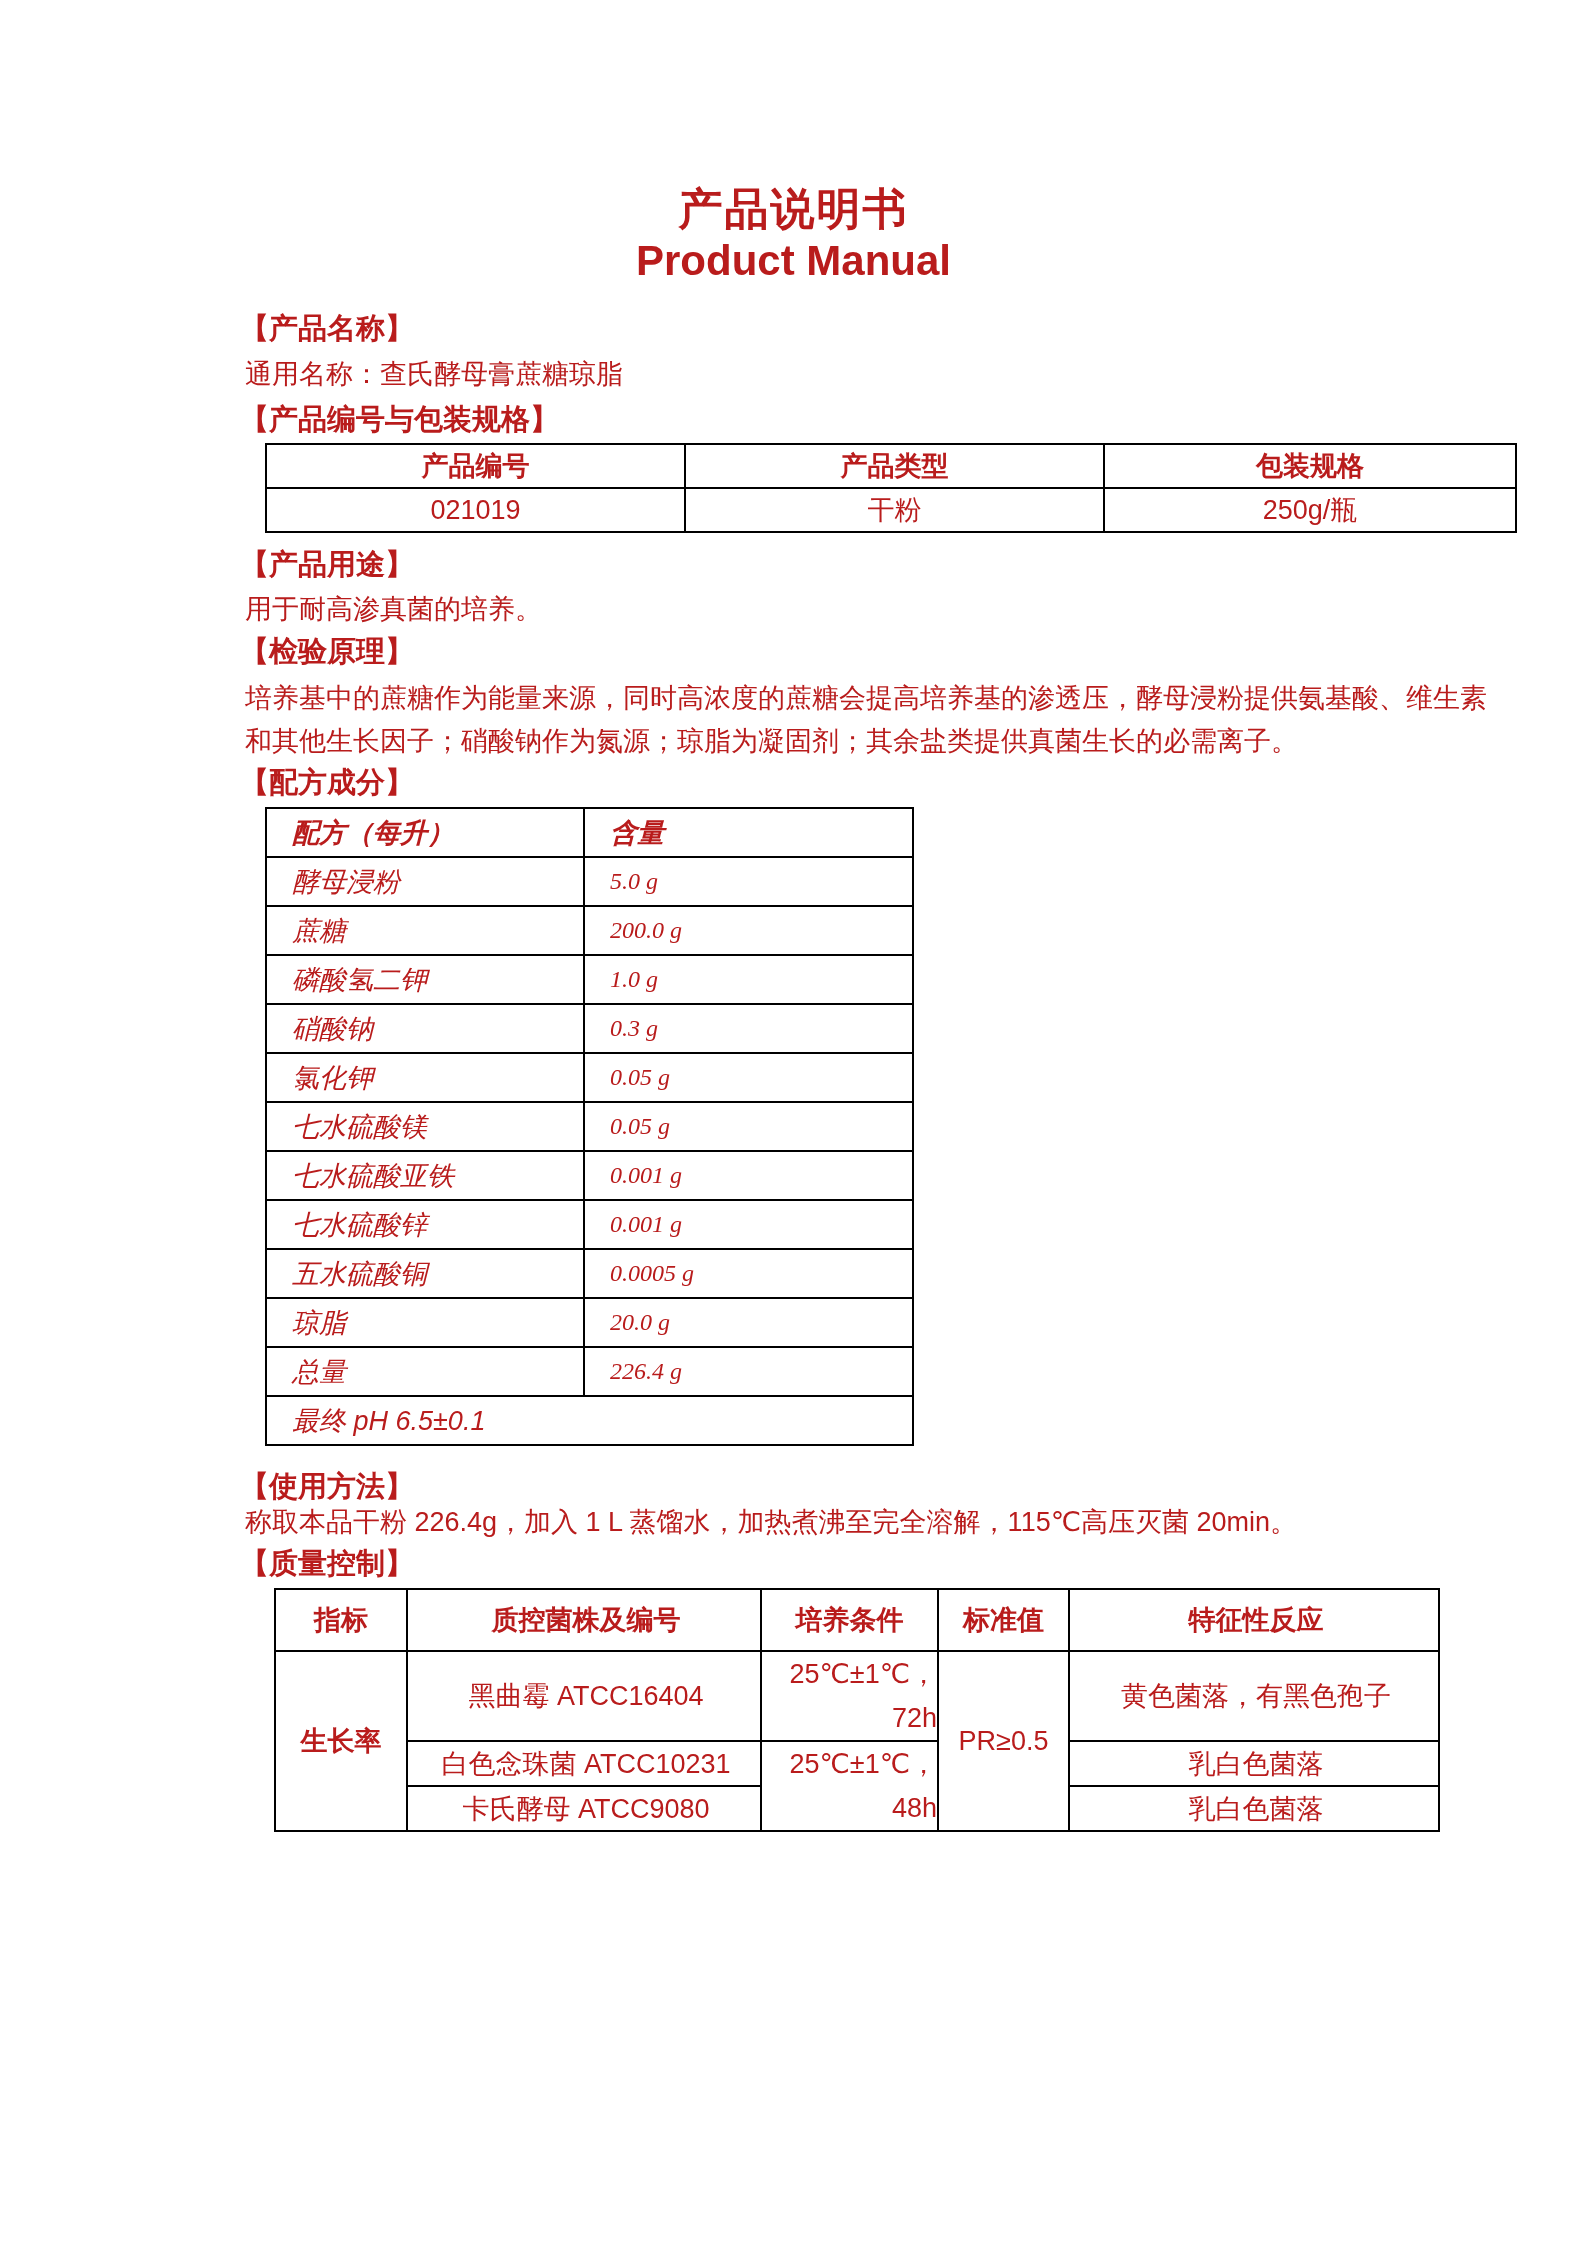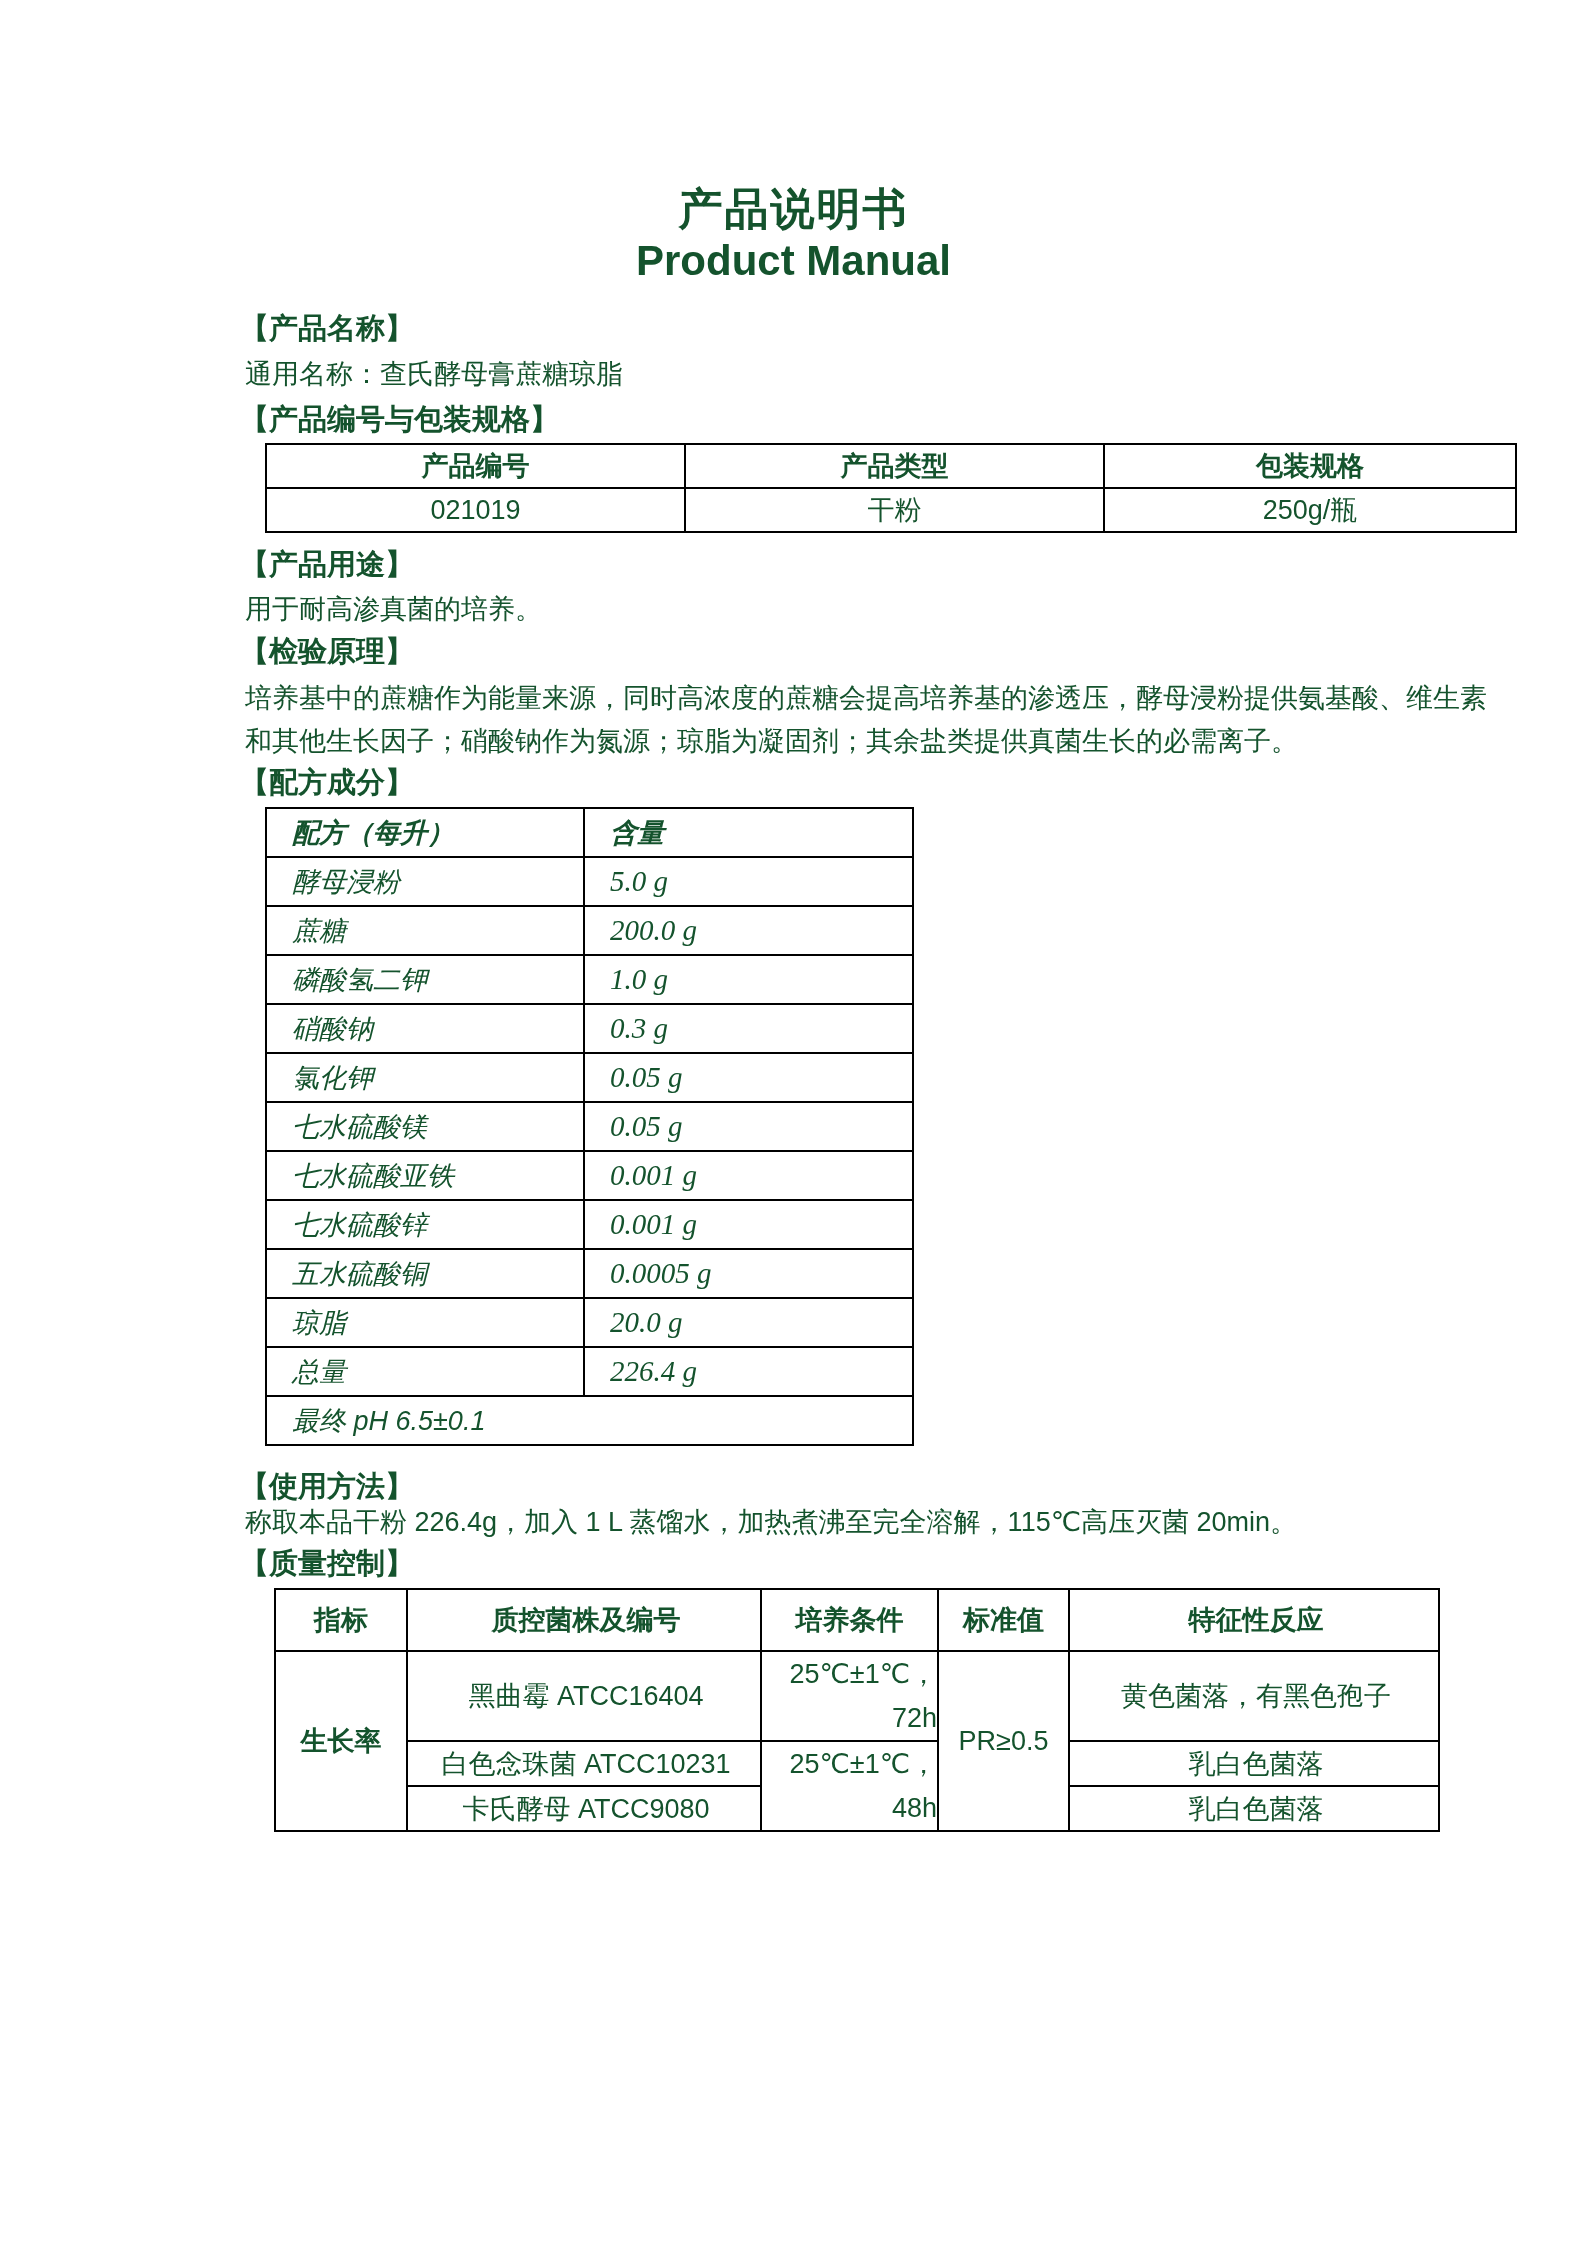--- a/index.html
+++ b/index.html
@@ -1,21 +1,21 @@
 <!DOCTYPE html>
 <html><head>
 <meta charset="utf-8">
 <style>
   html,body{margin:0;padding:0;background:#ffffff;}
   .page{
     position:relative;
     width:1587px;
     height:2245px;
     background:#ffffff;
-    color:#14532d;
+    color:#b91c1c;
     font-family:"Liberation Sans","DejaVu Sans",sans-serif;
     overflow:hidden;
   }
   .title{text-align:center;font-weight:bold;}
   .title-cn{padding-top:182px;font-size:44px;line-height:54px;letter-spacing:2px;}
   .title-en{font-size:42px;line-height:50px;}
   .sec-heading{margin:0 0 0 240px;font-size:29px;font-weight:bold;line-height:36px;}
   .body-line{margin:0 0 0 245px;font-size:27px;line-height:36px;}
 
   .h-name{margin-top:24px;}
@@ -32,21 +32,21 @@
 
   .h-purpose{margin-top:13px;}
   .p-purpose{margin-top:9px;}
   .h-principle{margin-top:6px;}
   .p-principle{margin-top:8px;line-height:43px;white-space:pre-line;}
   .h-formula{margin-top:1px;}
 
   table.formula{width:647px;margin:7px 0 0 265px;}
   .formula th,.formula td{height:47px;text-align:left;padding:0 16px 0 25px;font-size:27px;font-style:italic;}
   .formula th{font-weight:bold;}
-  .formula td.amount{font-family:"Liberation Serif","DejaVu Serif",serif;font-size:29px;}
+  .formula td.amount{font-family:"Liberation Serif","DejaVu Serif",serif;font-size:24px;}
 
   .h-method{margin-top:22px;}
   .p-method{}
   .h-qc{margin-top:5px;}
   .p-qc{margin-top:8px;}
 
   table.qc{width:1164px;margin:7px 8px 0 274px;font-size:27px;}
   .qc th{font-weight:bold;height:60px;padding:0;}
   .qc td{padding:0;}
   .qc .al{text-align:center;padding-left:4px;}

